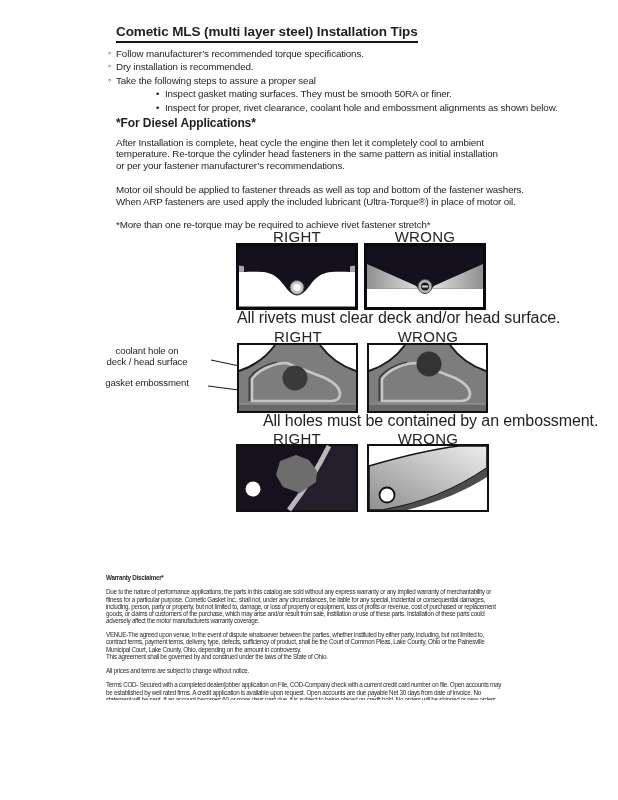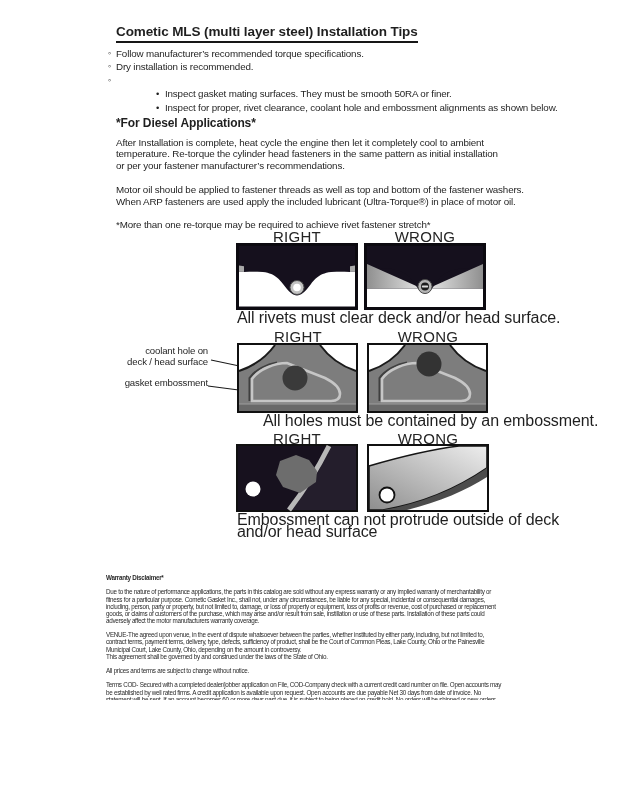--- a/index.html
+++ b/index.html
@@ -21,21 +21,21 @@
   .diesel { position:absolute; left:116px; top:118px; width:490px; font-size:9.8px; letter-spacing:-0.15px; line-height:11.7px; }
   .diesel h2 { margin:0 0 7px 0; font-size:12px; font-weight:bold; letter-spacing:-0.1px; }
   .diesel p { margin:0 0 12px 0; white-space:pre-line; }
   .diesel p.note { margin:0; }
 
   .dlabel { position:absolute; width:122px; text-align:center; font-size:15px; letter-spacing:0.3px; color:#242424; }
   .dbox { position:absolute; }
   .dbox svg { display:block; }
   .dcap { position:absolute; font-size:16px; letter-spacing:-0.1px; line-height:11.5px; white-space:pre-line; }
 
-  .ann { position:absolute; width:122px; text-align:right; font-size:9.6px; letter-spacing:-0.15px; line-height:10.6px; white-space:pre-line; }
+  .ann { position:absolute; width:122px; text-align:center; font-size:9.6px; letter-spacing:-0.15px; line-height:10.6px; white-space:pre-line; }
   .leader { position:absolute; left:0; top:330px; }
 
   .disclaimer { position:absolute; left:106px; top:574px; width:505px; font-size:6.3px; letter-spacing:-0.28px; line-height:7.15px; color:#2a2a2a; }
   .disclaimer h3 { margin:0 0 7.2px 0; font-size:6.3px; font-weight:bold; }
   .disclaimer p { margin:0 0 7.2px 0; white-space:pre-line; }
 
   .pageno { position:absolute; left:388px; top:761px; font-size:19px; letter-spacing:0.2px; color:#2b2b2b; }
 </style>
 </head>
 <body>
@@ -48,20 +48,21 @@
     <div class="brow">
       <span class="m">◦</span>
       <span>Follow manufacturer’s recommended torque specifications.</span>
     </div>
     <div class="brow">
       <span class="m">◦</span>
       <span>Dry installation is recommended.</span>
     </div>
     <div class="brow">
       <span class="m">◦</span>
+      <span>Take the following steps to assure a proper seal</span>
     </div>
     <div class="brow sub">
       <span class="m">•</span>
       <span>Inspect gasket mating surfaces.  They must be smooth 50RA or finer.</span>
     </div>
     <div class="brow sub">
       <span class="m">•</span>
       <span>Inspect for proper, rivet clearance, coolant hole and embossment alignments as shown below.</span>
     </div>
   </div>
@@ -181,22 +182,20 @@
             <stop offset="1" stop-color="#ededed"></stop>
         </linearGradient>
       </defs>
       <rect x="1" y="1" width="120" height="66" fill="#ffffff" stroke="#101010" stroke-width="2"></rect>
       <path d="M2,22 C36,12 68,5 92,2 L120,2 L120,24 C88,46 52,60 16,66 L2,66 Z" fill="url(#gf)" stroke="#151515" stroke-width="1.6"></path>
       <path d="M120,24 C88,46 52,60 16,66 L40,66 C72,58 100,46 120,33 Z" fill="#4c4c4c"></path>
       <circle cx="20" cy="51" r="7.5" fill="#ffffff" stroke="#111111" stroke-width="1.8"></circle>
     </svg>
   </div>
 
-  <div class="dcap" style="left:237px; top:514px;">Embossment can not protrude outside of deck
-and/or head surface</div>
 
   <div class="disclaimer">
     <h3>Warranty Disclaimer*</h3>
     <p>Due to the nature of performance applications, the parts in this catalog are sold without any express warranty or any implied warranty of merchantability or
 fitness for a particular purpose.  Cometic Gasket Inc., shall not, under any circumstances, be liable for any special, incidental or consequential damages,
 including, person, party or property, but not limited to, damage, or loss of property or equipment, loss of profits or revenue, cost of purchased or replacement
 goods, or claims of customers of the purchase, which may arise and/or result from sale, instillation or use of these parts.  Installation of these parts could
 adversely affect the motor manufacturers warranty coverage.</p>
     <p>VENUE-The agreed upon venue, in the event of dispute whatsoever between the parties, whether instituted by either party, including, but not limited to,
 contract terms, payment terms, delivery, type, defects, sufficiency of product, shall be the Court of Common Pleas, Lake County, Ohio or the Painesville

